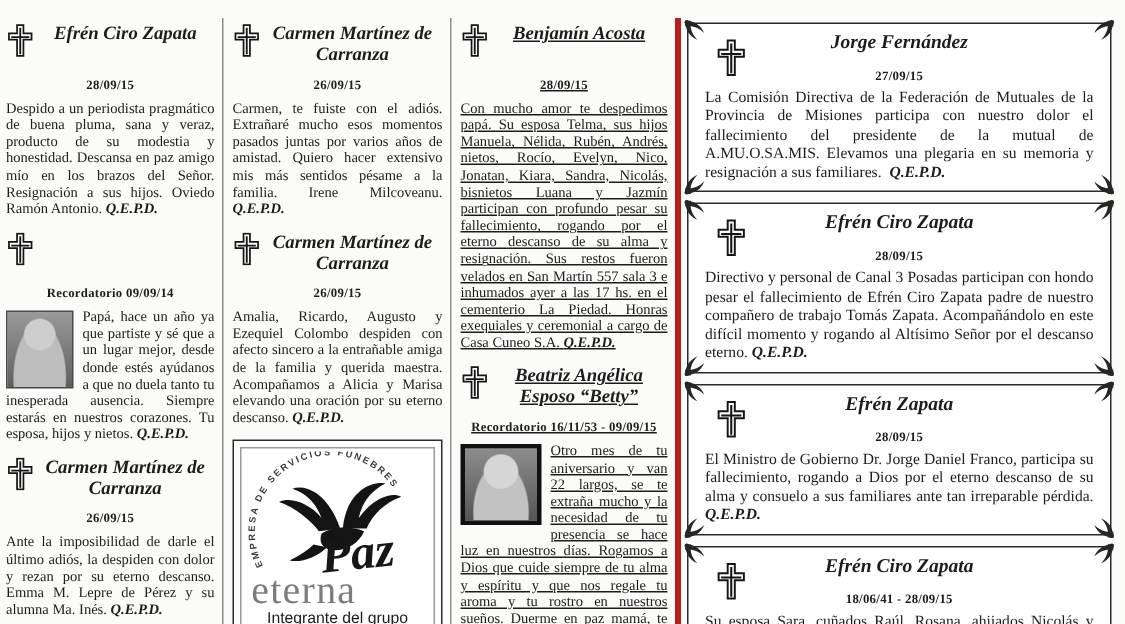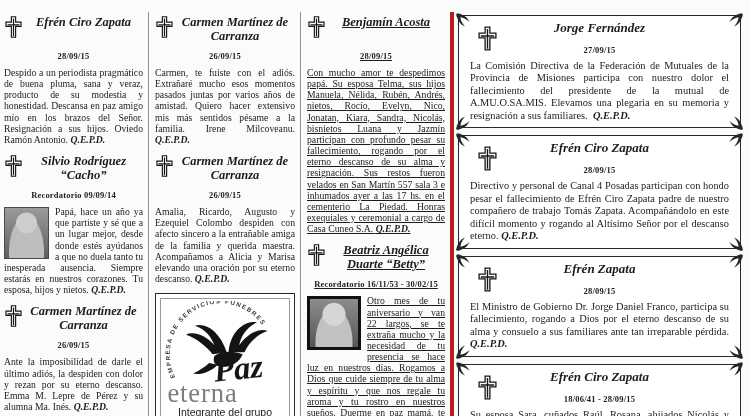--- a/index.html
+++ b/index.html
@@ -92,21 +92,20 @@
 
     <article class="notice">
       <header class="nhead">
         <span class="cross">
             <svg viewBox="0 0 22 28">
               <path d="M7.5,0 h7 v7 h7 v7 h-7 v14 h-7 v-14 h-7 v-7 h7 z" fill="#151515"></path>
               <path d="M9,1.5 h4 v7 h7 v4 h-7 v14 h-4 v-14 h-7 v-4 h7 z" fill="#ffffff"></path>
               <path d="M10.2,3 h1.6 v7.3 h7 v1.6 h-7 v14 h-1.6 v-14 h-7 v-1.6 h7 z" fill="#151515"></path>
             </svg>
           </span>
-        <h3 class="nname">Silvio Rodríguez “Cacho”</h3>
       </header>
       <div class="ndate">Recordatorio 09/09/14</div>
       <p class="nbody"><span class="photo"></span><span>Papá, hace un año ya que partiste y sé que a un lugar mejor, desde donde estés ayúdanos a que no duela tanto tu inesperada ausencia. Siempre estarás en nuestros corazones. Tu esposa, hijos y nietos.</span> <span class="qepd">Q.E.P.D.</span></p>
     </article>
 
     <article class="notice">
       <header class="nhead">
         <span class="cross">
             <svg viewBox="0 0 22 28">
               <path d="M7.5,0 h7 v7 h7 v7 h-7 v14 h-7 v-14 h-7 v-7 h7 z" fill="#151515"></path>
@@ -193,23 +192,23 @@
 
     <article class="notice">
       <header class="nhead">
         <span class="cross">
             <svg viewBox="0 0 22 28">
               <path d="M7.5,0 h7 v7 h7 v7 h-7 v14 h-7 v-14 h-7 v-7 h7 z" fill="#151515"></path>
               <path d="M9,1.5 h4 v7 h7 v4 h-7 v14 h-4 v-14 h-7 v-4 h7 z" fill="#ffffff"></path>
               <path d="M10.2,3 h1.6 v7.3 h7 v1.6 h-7 v14 h-1.6 v-14 h-7 v-1.6 h7 z" fill="#151515"></path>
             </svg>
           </span>
-        <h3 class="nname">Beatriz Angélica Duarte “Betty”</h3>
-      </header>
-      <div class="ndate">Recordatorio 16/11/53 - 30/02/15</div>
+        <h3 class="nname">Beatriz Angélica Esposo “Betty”</h3>
+      </header>
+      <div class="ndate">Recordatorio 16/11/53 - 09/09/15</div>
       <p class="nbody"><span class="photo photo-betty"></span><span>Otro mes de tu aniversario y van 22 largos, se te extraña mucho y la necesidad de tu presencia se hace luz en nuestros días. Rogamos a Dios que cuide siempre de tu alma y espíritu y que nos regale tu aroma y tu rostro en nuestros sueños. Duerme en paz mamá, te amamos todos los días y más, ángel de la eternidad. Esposo, hijos y nietos.</span> </p>
     </article>
   </div>
 
   <div class="col4">
 
     <article class="box">
       <span class="corner tl">
           <svg viewBox="0 0 20 20">
             <path d="M1,1 C9,1 15,5 18,12 C13,7 7,5 1,6 Z" fill="#262626"></path>
@@ -285,21 +284,21 @@
         <span class="cross">
             <svg viewBox="0 0 22 28">
               <path d="M7.5,0 h7 v7 h7 v7 h-7 v14 h-7 v-14 h-7 v-7 h7 z" fill="#151515"></path>
               <path d="M9,1.5 h4 v7 h7 v4 h-7 v14 h-4 v-14 h-7 v-4 h7 z" fill="#ffffff"></path>
               <path d="M10.2,3 h1.6 v7.3 h7 v1.6 h-7 v14 h-1.6 v-14 h-7 v-1.6 h7 z" fill="#151515"></path>
             </svg>
           </span>
         <h3 class="nname">Efrén Ciro Zapata</h3>
       </header>
       <div class="ndate">28/09/15</div>
-      <p class="nbody"><span>Directivo y personal de Canal 4 Posadas participan con hondo pesar el fallecimiento de Efrén Ciro Zapata padre de nuestro compañero de trabajo Tomás Zapata. Acompañándolo en este difícil momento y rogando al Altísimo Señor por el descanso eterno.</span> <span class="qepd">Q.E.P.D.</span></p>
+      <p class="nbody"><span>Directivo y personal de Canal 3 Posadas participan con hondo pesar el fallecimiento de Efrén Ciro Zapata padre de nuestro compañero de trabajo Tomás Zapata. Acompañándolo en este difícil momento y rogando al Altísimo Señor por el descanso eterno.</span> <span class="qepd">Q.E.P.D.</span></p>
     </article>
 
     <article class="box">
       <span class="corner tl">
           <svg viewBox="0 0 20 20">
             <path d="M1,1 C9,1 15,5 18,12 C13,7 7,5 1,6 Z" fill="#262626"></path>
             <path d="M1,1 C1,9 5,15 12,18 C7,13 5,7 6,1 Z" fill="#262626"></path>
             <circle cx="2.5" cy="2.5" r="2" fill="#262626"></circle>
           </svg>
         </span>

